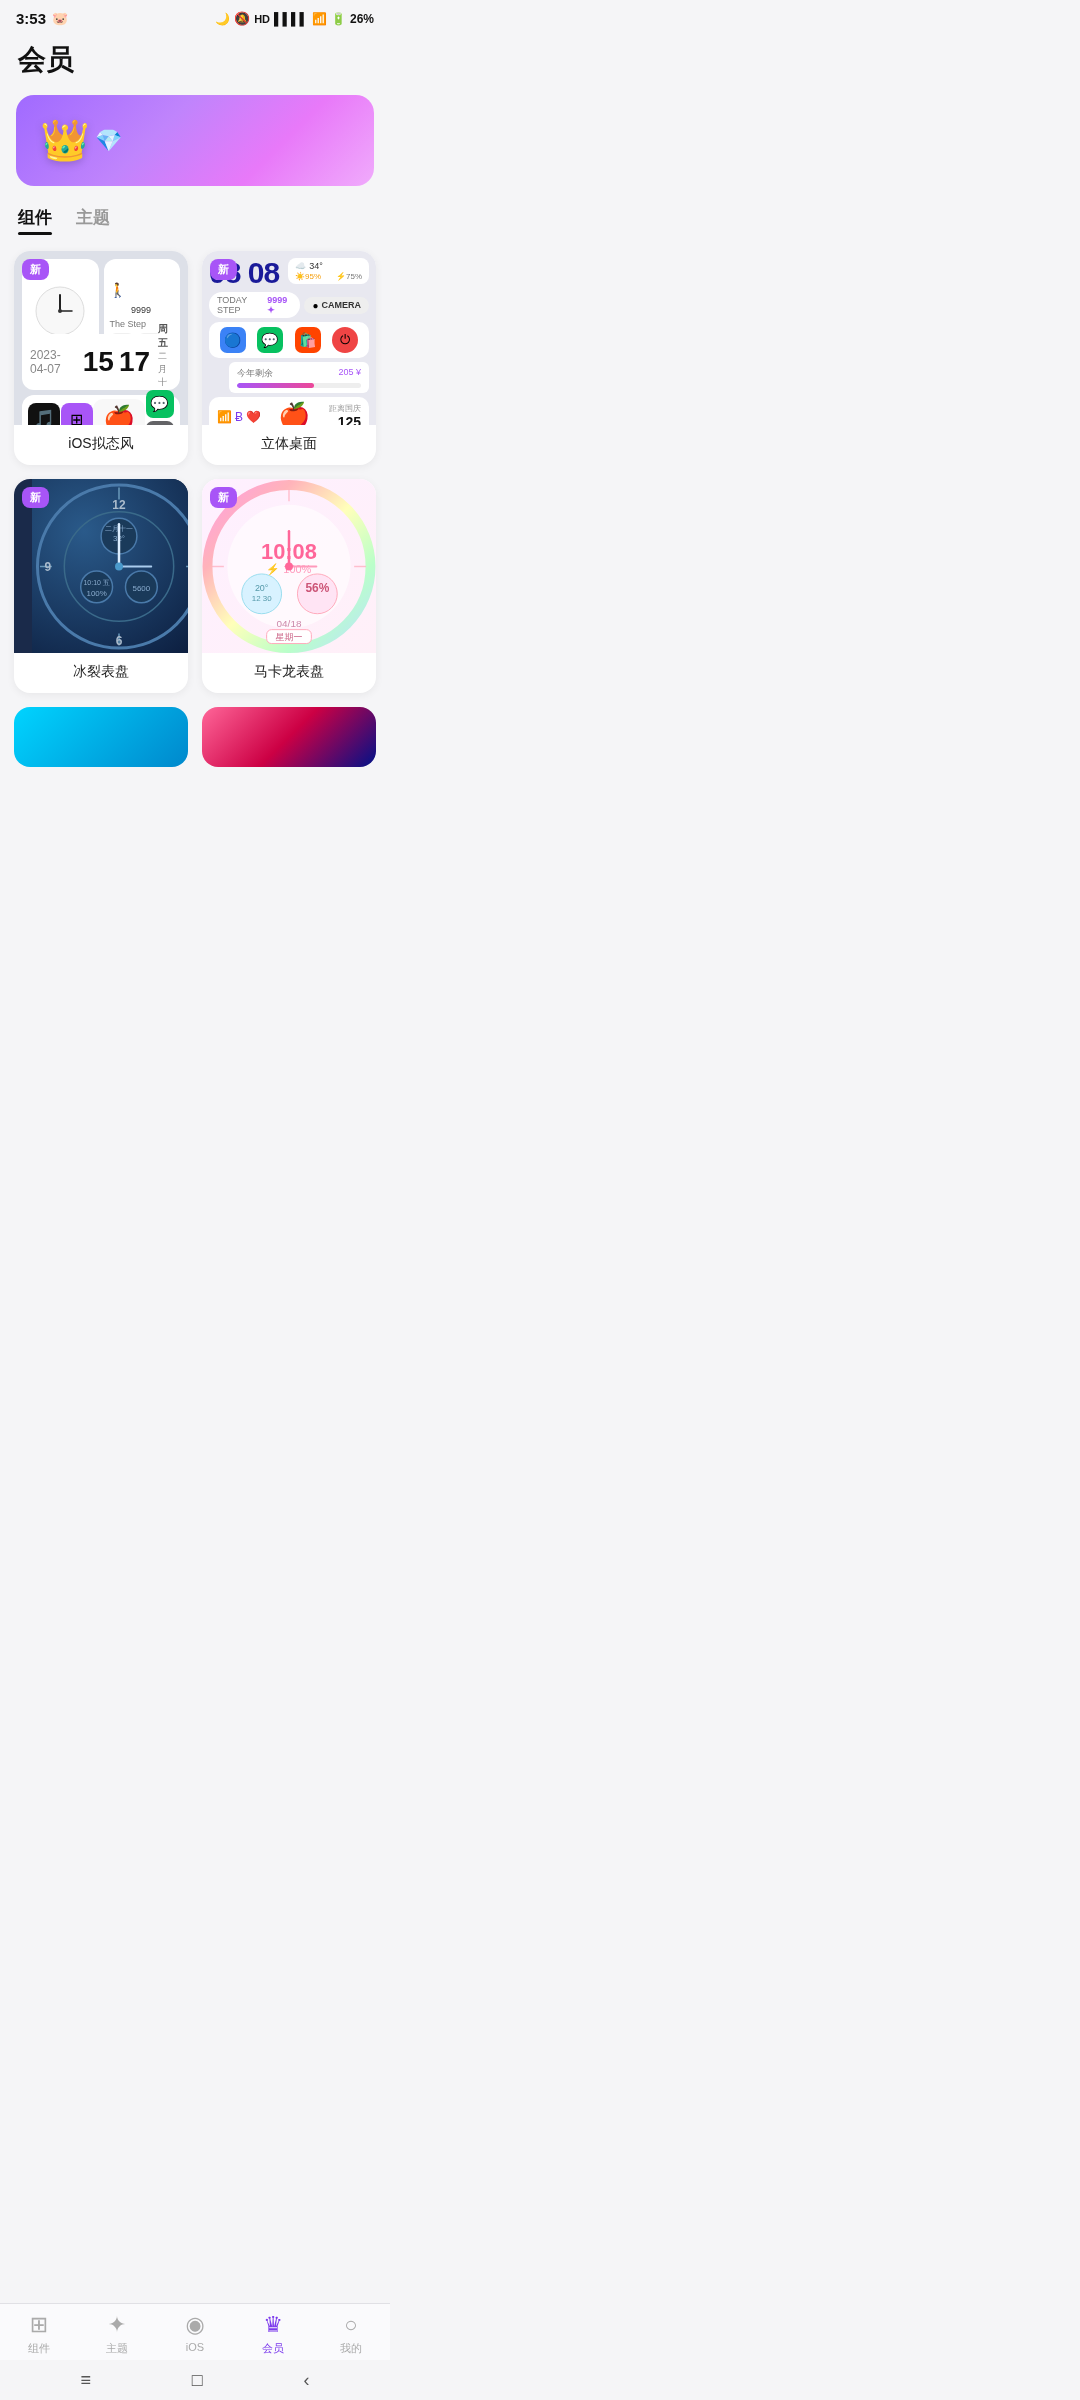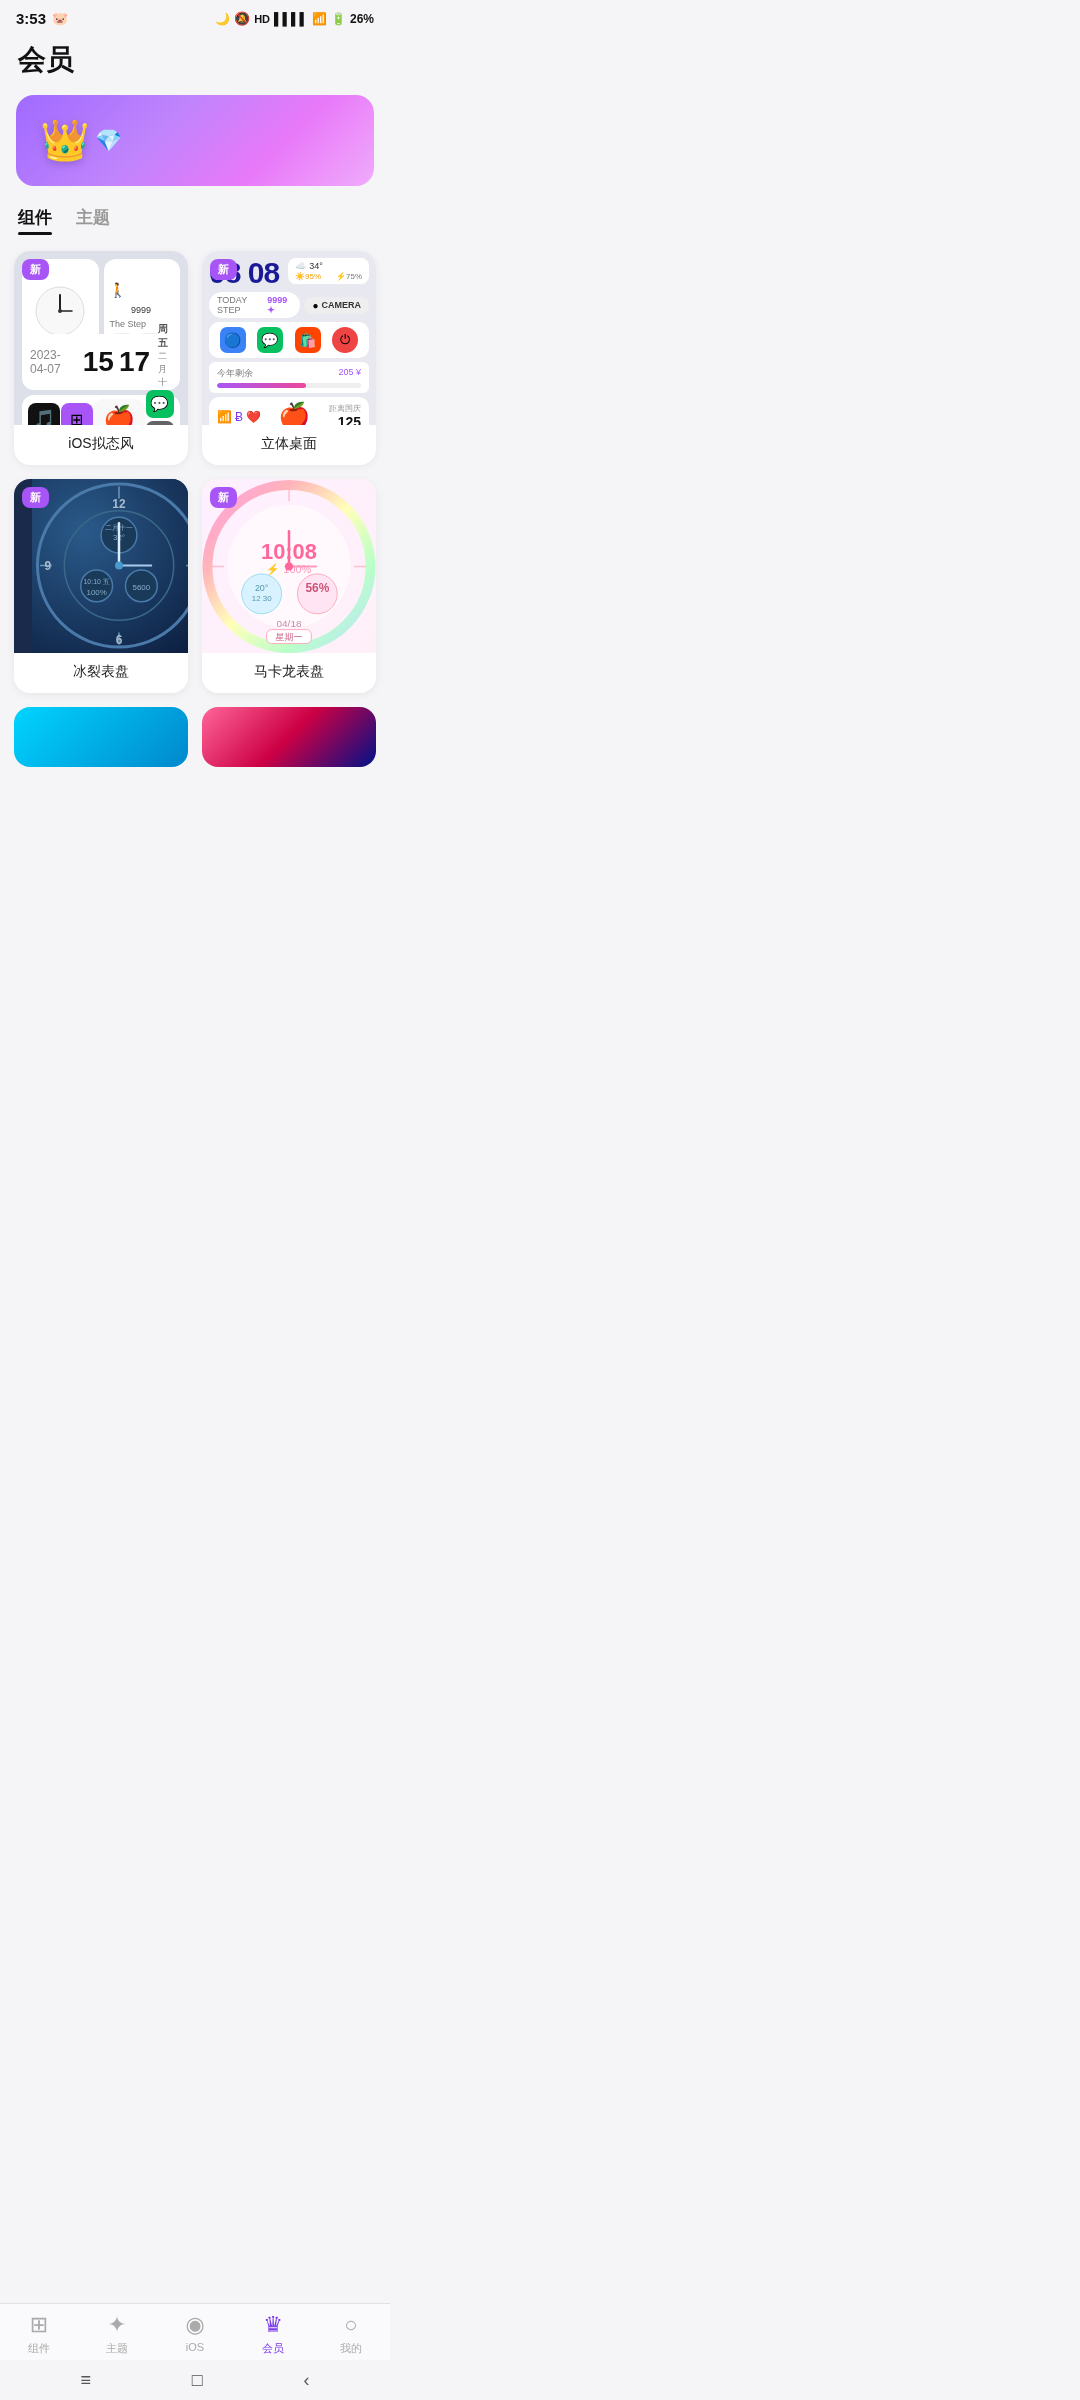--- a/index.html
+++ b/index.html
@@ -356,21 +356,21 @@
           </div>
         </div>
 
         <div style="background:#fff;border-radius:10px;padding:5px;display:flex;justify-content:space-around;align-items:center;">
           <div style="width:26px;height:26px;border-radius:7px;background:#3b82f6;display:flex;align-items:center;justify-content:center;font-size:14px;">🔵</div>
           <div style="width:26px;height:26px;border-radius:7px;background:#07c160;display:flex;align-items:center;justify-content:center;font-size:14px;">💬</div>
           <div style="width:26px;height:26px;border-radius:7px;background:#ff4400;display:flex;align-items:center;justify-content:center;font-size:14px;">🛍️</div>
           <div style="width:26px;height:26px;border-radius:50%;background:#ef4444;display:flex;align-items:center;justify-content:center;font-size:13px;">⏻</div>
         </div>
 
-        <div style="background:#fff;border-radius:6px;padding:5px 8px;">
+        <div style="background:#fff;border-radius:6px;padding:5px 8px;margin-left:20px;">
           <div style="display:flex;justify-content:space-between;font-size:9px;color:#777;">
             <span>今年剩余</span>
               <span style="color:#a855f7;">205 ¥</span>
           </div>
           <div style="height:5px;background:#eee;border-radius:3px;margin-top:3px;overflow:hidden;">
             <div style="height:100%;width:62%;background:linear-gradient(90deg,#a855f7,#ec4899);border-radius:3px;"></div>
           </div>
         </div>
 
         <div style="background:#fff;border-radius:10px;padding:4px 8px;display:flex;align-items:center;gap:3px;">
@@ -386,21 +386,21 @@
           </div>
         </div>
       </div>
     </div>
     <div class="widget-name">立体桌面</div>
   </div>
 
   <div class="widget-card">
     <div class="widget-preview" style="background:#1a2a4a;">
       <span class="new-badge">新</span>
-      <div style="width:100%;height:100%;display:flex;align-items:flex-end;justify-content:center;background:radial-gradient(circle at 30% 30%, #2a5a8a, #0a1a3a);margin-left:36px;">
+      <div style="width:100%;height:100%;display:flex;align-items:center;justify-content:center;background:radial-gradient(circle at 30% 30%, #2a5a8a, #0a1a3a);margin-left:36px;">
         <svg width="175" height="175" viewBox="0 0 175 175">
 
           <circle cx="87.5" cy="87.5" r="82" fill="none" stroke="#4a7aaa" stroke-width="3"></circle>
 
           <g stroke="#6a9abb" stroke-width="1.5">
             <line x1="87.5" y1="8" x2="87.5" y2="20"></line>
             <line x1="87.5" y1="155" x2="87.5" y2="167"></line>
             <line x1="8" y1="87.5" x2="20" y2="87.5"></line>
             <line x1="155" y1="87.5" x2="167" y2="87.5"></line>
           </g>

